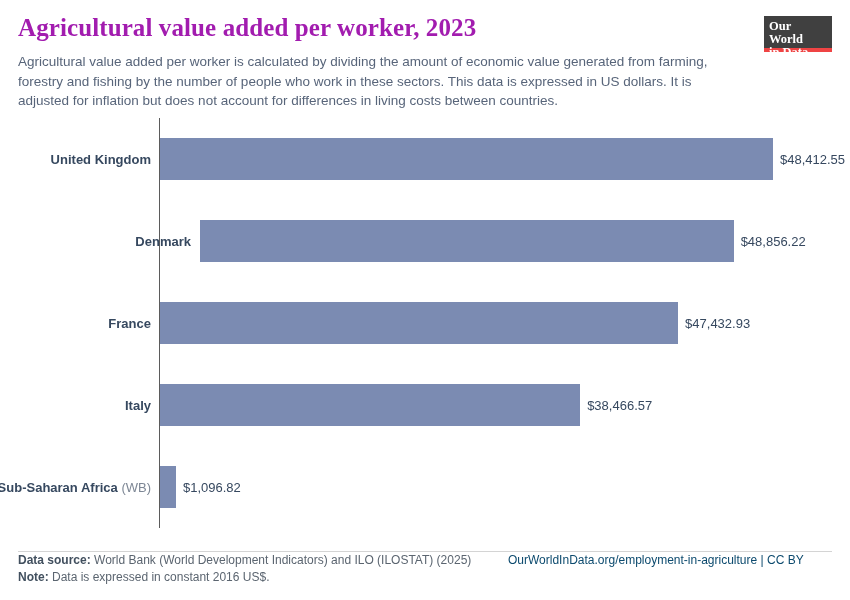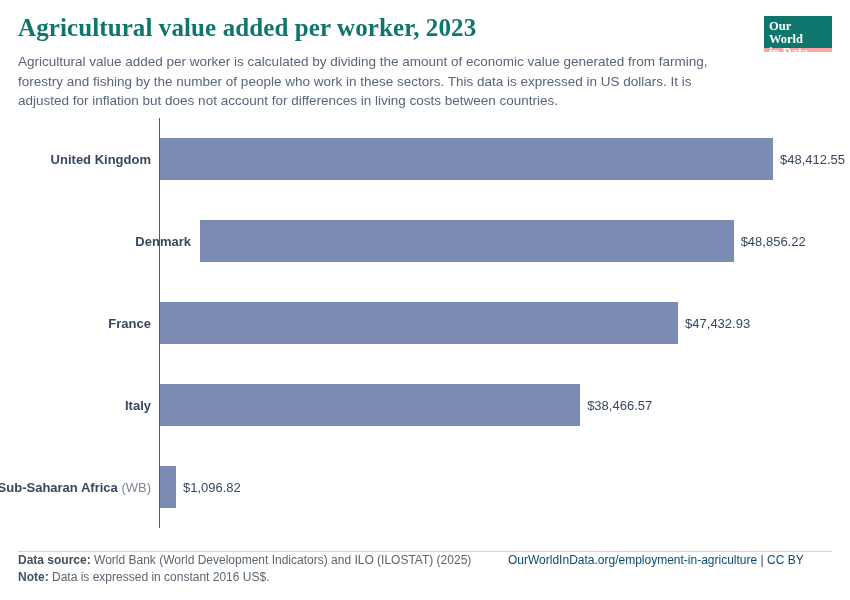--- a/index.html
+++ b/index.html
@@ -26,49 +26,49 @@
   .header {
     position: absolute;
     left: 18px;
     top: 14px;
     right: 18px;
   }
   .chart-title {
     font-family: "Liberation Serif", serif;
     font-size: 25px;
     font-weight: 700;
-    color: #0f766e;
+    color: #a21caf;
     margin: 0 0 10px 0;
     letter-spacing: 0.1px;
   }
   .chart-subtitle {
     font-size: 13.5px;
     line-height: 19.5px;
     color: #58657a;
     margin: 0;
     max-width: 715px;
     font-weight: 400;
   }
 
   
   .owid-logo {
     position: absolute;
     right: 18px;
     top: 16px;
     width: 68px;
     height: 36px;
-    background: #0f766e;
+    background: #404040;
     color: #ffffff;
     font-family: "Liberation Serif", serif;
     font-weight: 700;
     font-size: 12.5px;
     line-height: 13px;
     padding: 4px 5px 0 5px;
     box-sizing: border-box;
-    border-bottom: 4px solid #fca5a5;
+    border-bottom: 4px solid #ef4444;
   }
   .owid-logo span { display: block; }
 
   
   .chart-area {
     position: absolute;
     left: 18px;
     top: 118px;
     width: 814px;
     height: 410px;

